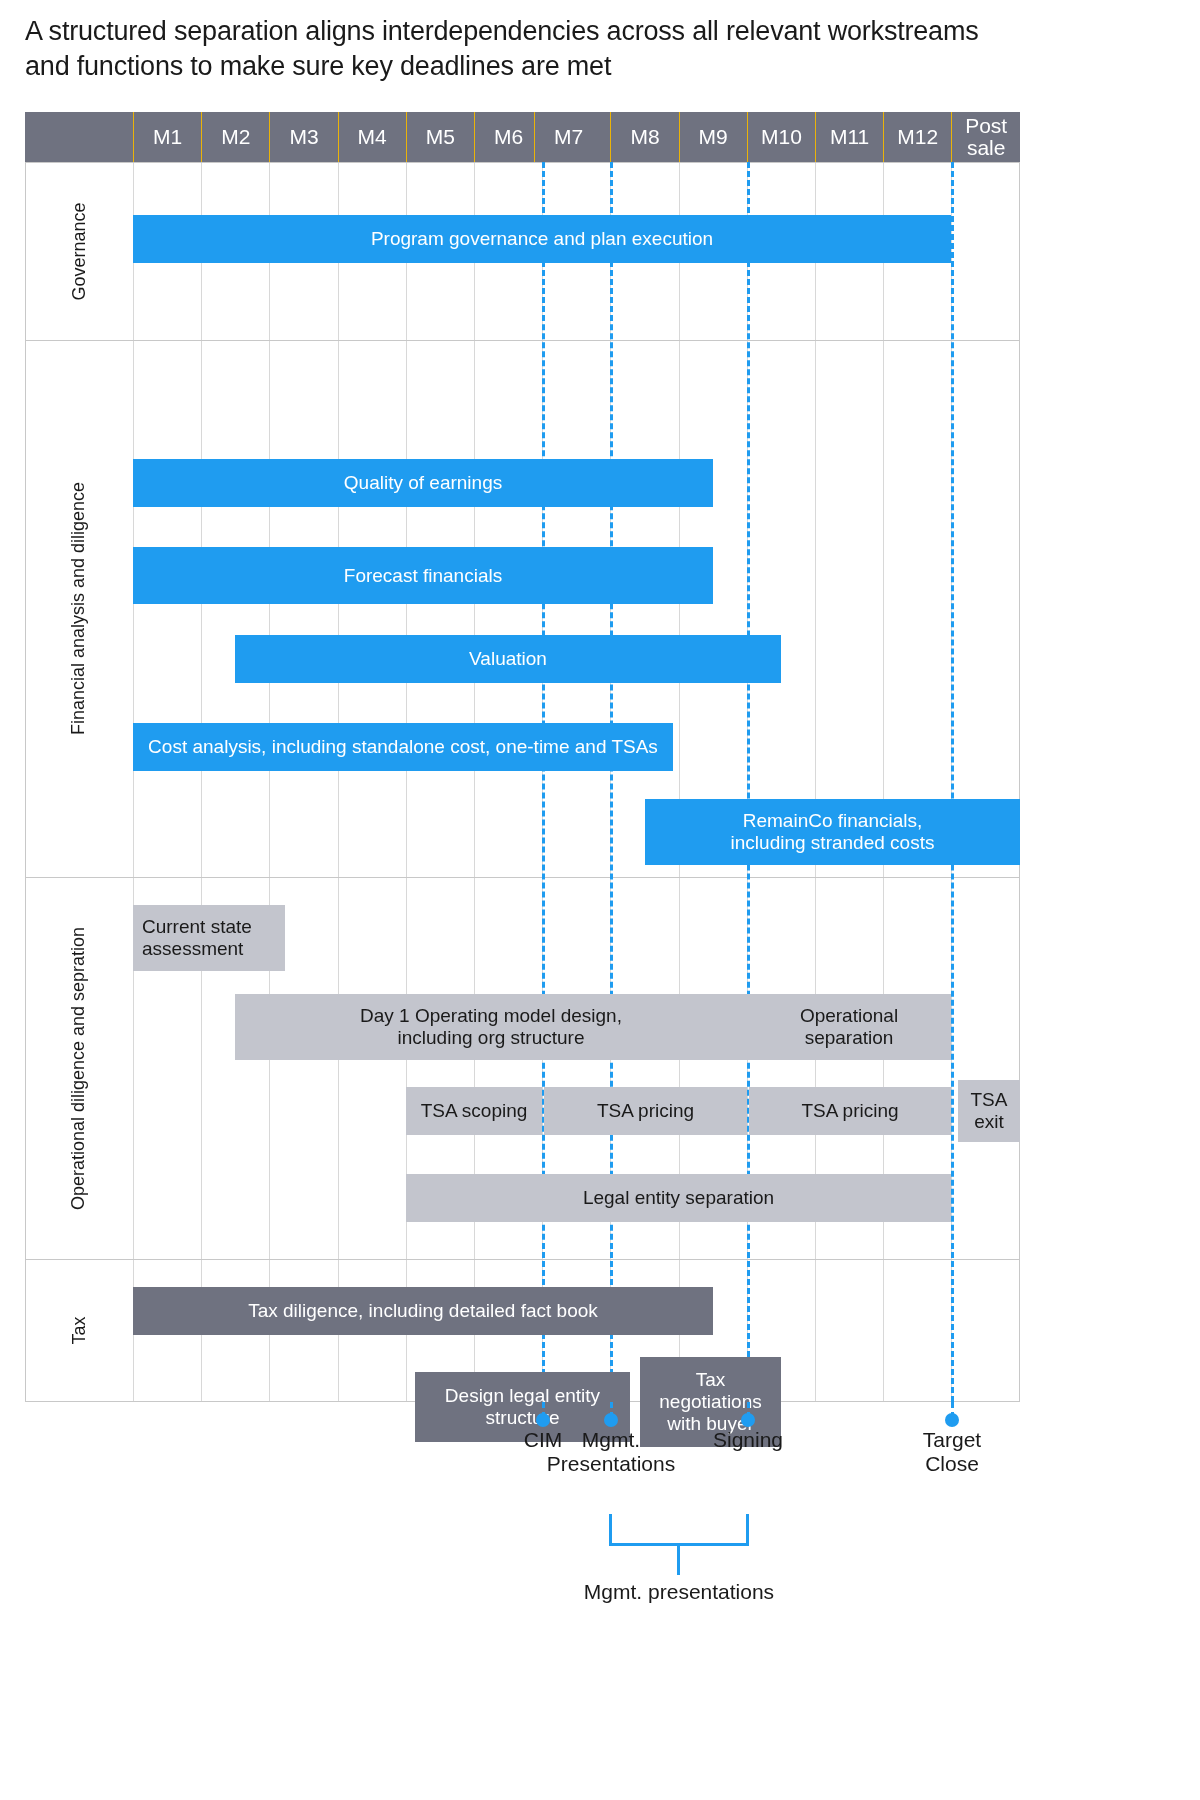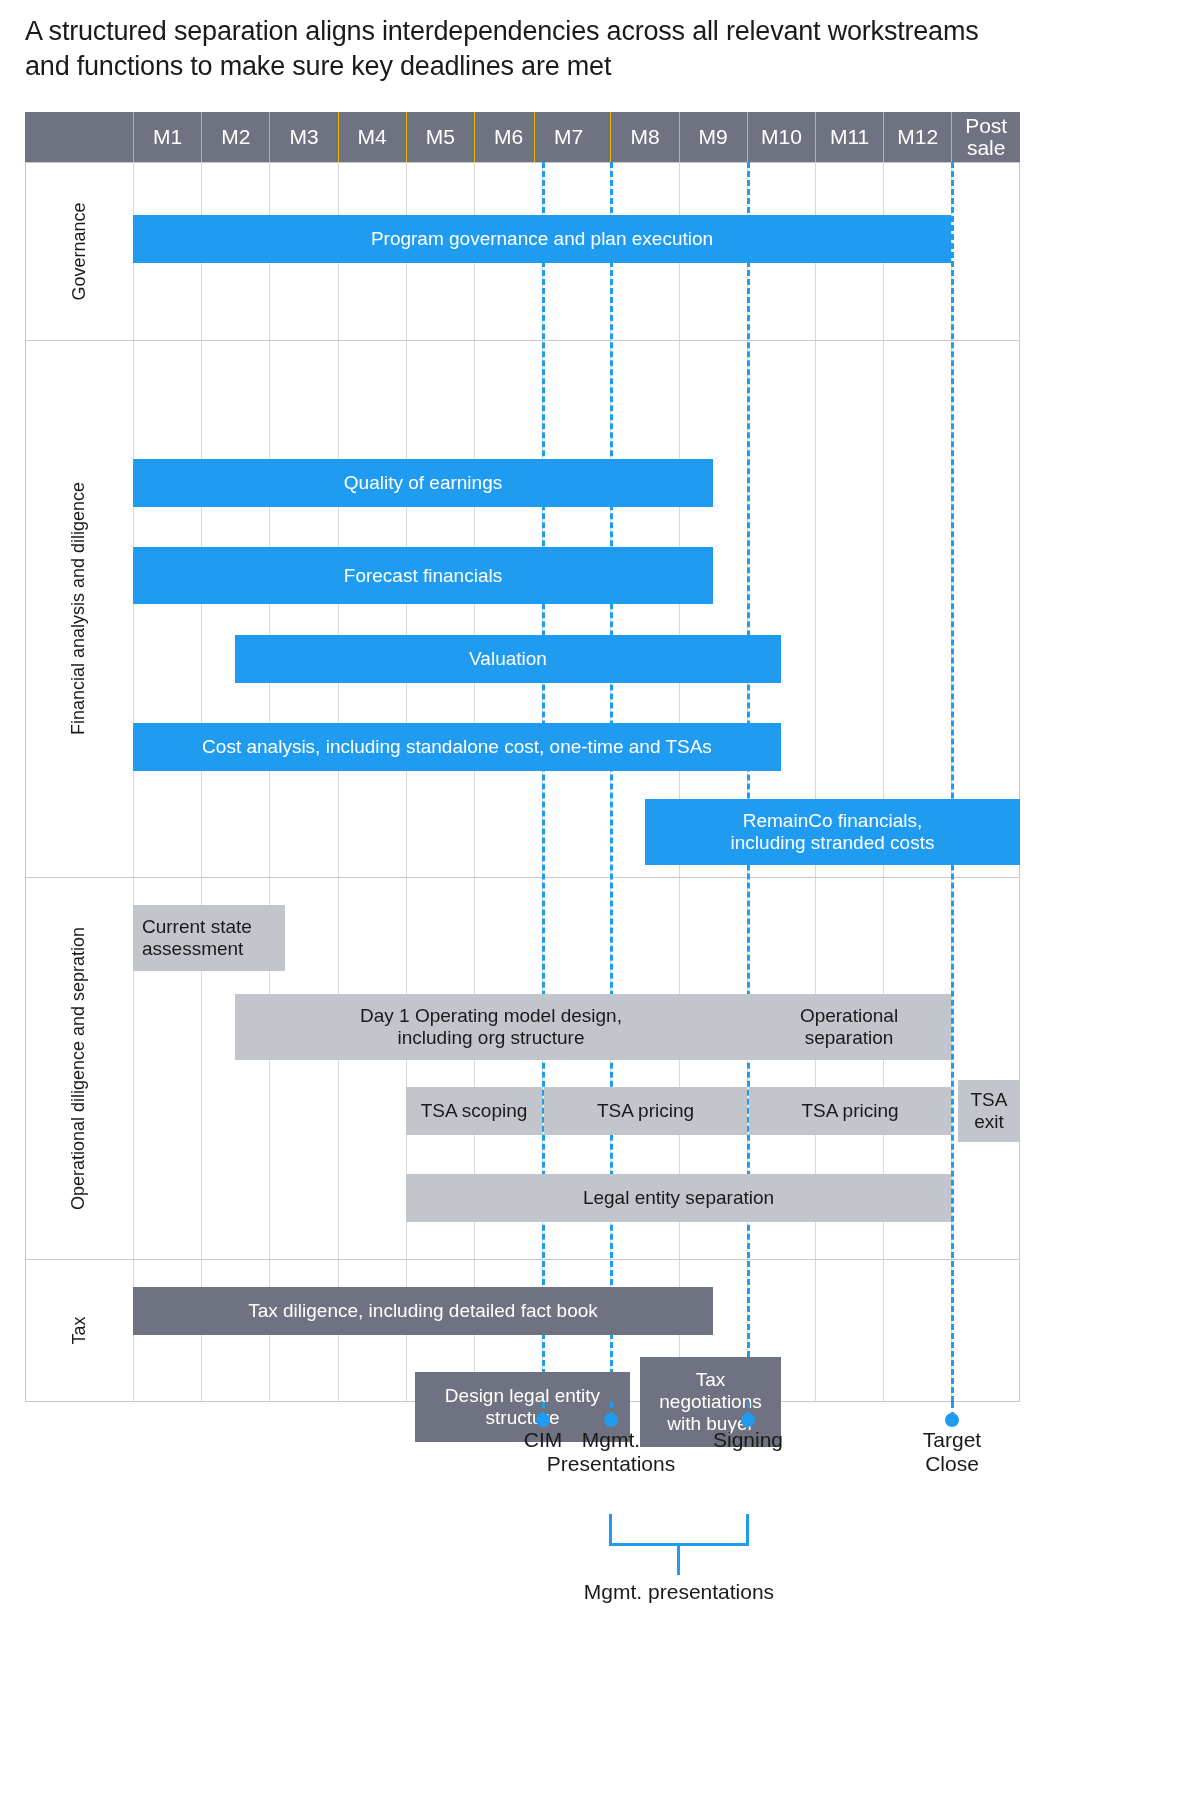--- a/index.html
+++ b/index.html
@@ -143,21 +143,21 @@
         <span>Governance</span>
       </div>
       <div class="bar blue" style="left:108px;top:53px;width:818px;height:48px;">Program governance and plan execution</div>
 
       <div class="cat-label" style="top:178px;height:537px;">
         <span>Financial analysis and diligence</span>
       </div>
       <div class="bar blue" style="left:108px;top:297px;width:580px;height:48px;">Quality of earnings</div>
       <div class="bar blue" style="left:108px;top:385px;width:580px;height:57px;">Forecast financials</div>
       <div class="bar blue" style="left:210px;top:473px;width:546px;height:48px;">Valuation</div>
-      <div class="bar blue" style="left:108px;top:561px;width:648px;height:48px;">Cost analysis, including standalone cost, one-time and TSAs</div>
+      <div class="bar blue" style="left:108px;top:561px;width:540px;height:48px;">Cost analysis, including standalone cost, one-time and TSAs</div>
       <div class="bar blue" style="left:620px;top:637px;width:375px;height:66px;white-space:pre-line;">RemainCo financials,
 including stranded costs</div>
 
       <div class="cat-label" style="top:715px;height:382px;">
         <span>Operational diligence and sepration</span>
       </div>
       <div class="bar grey" style="left:108px;top:743px;width:152px;height:66px;white-space:pre-line;justify-content:flex-start;text-align:left;padding-left:9px;">Current state
 assessment</div>
       <div class="bar grey" style="left:210px;top:832px;width:512px;height:66px;white-space:pre-line;">Day 1 Operating model design,
 including org structure</div>

